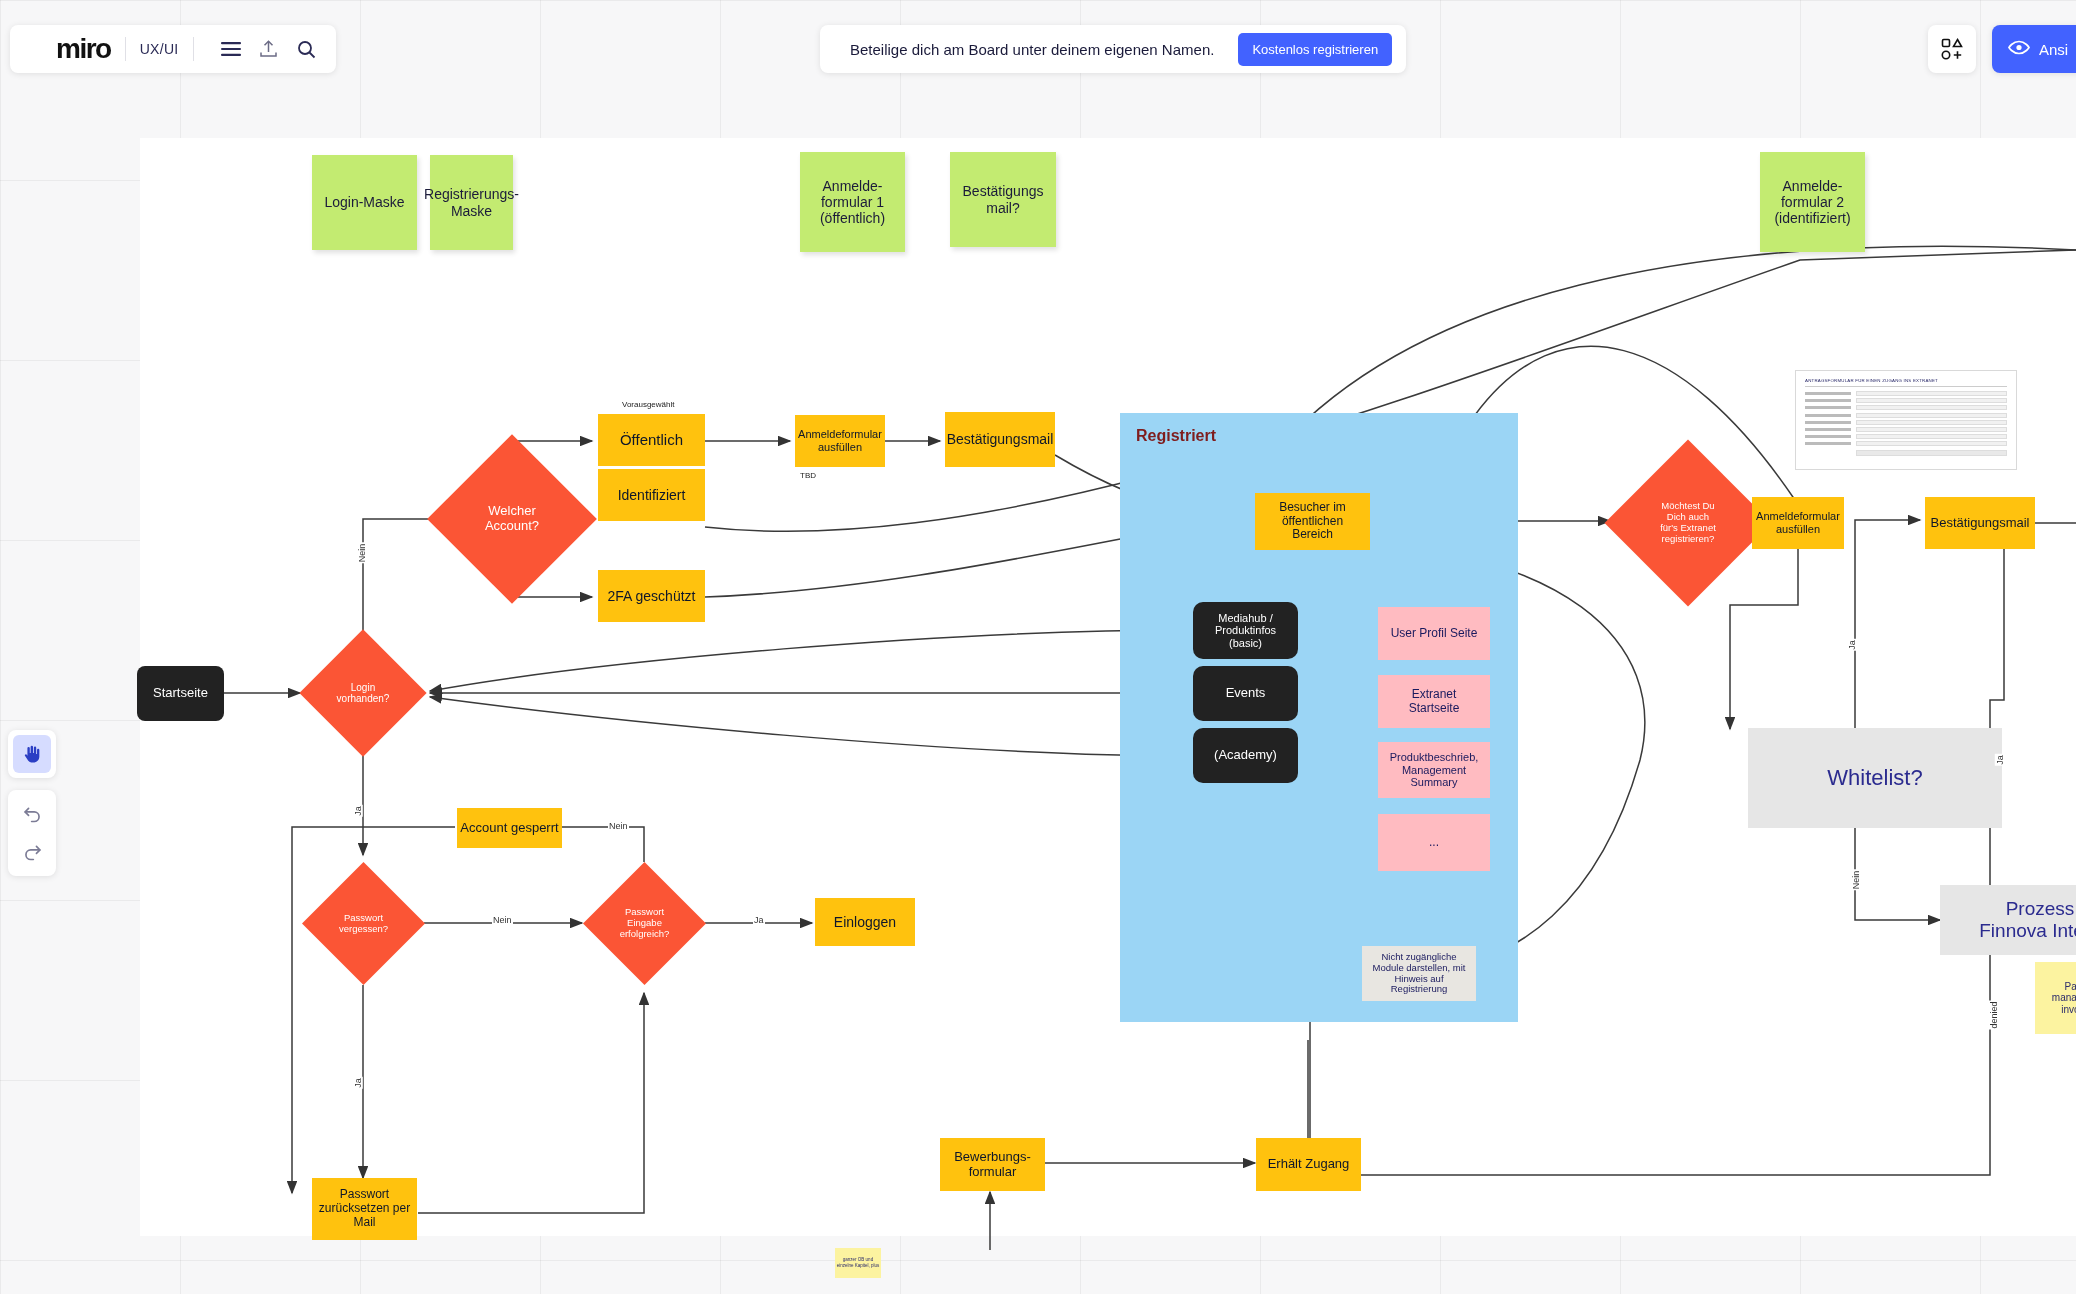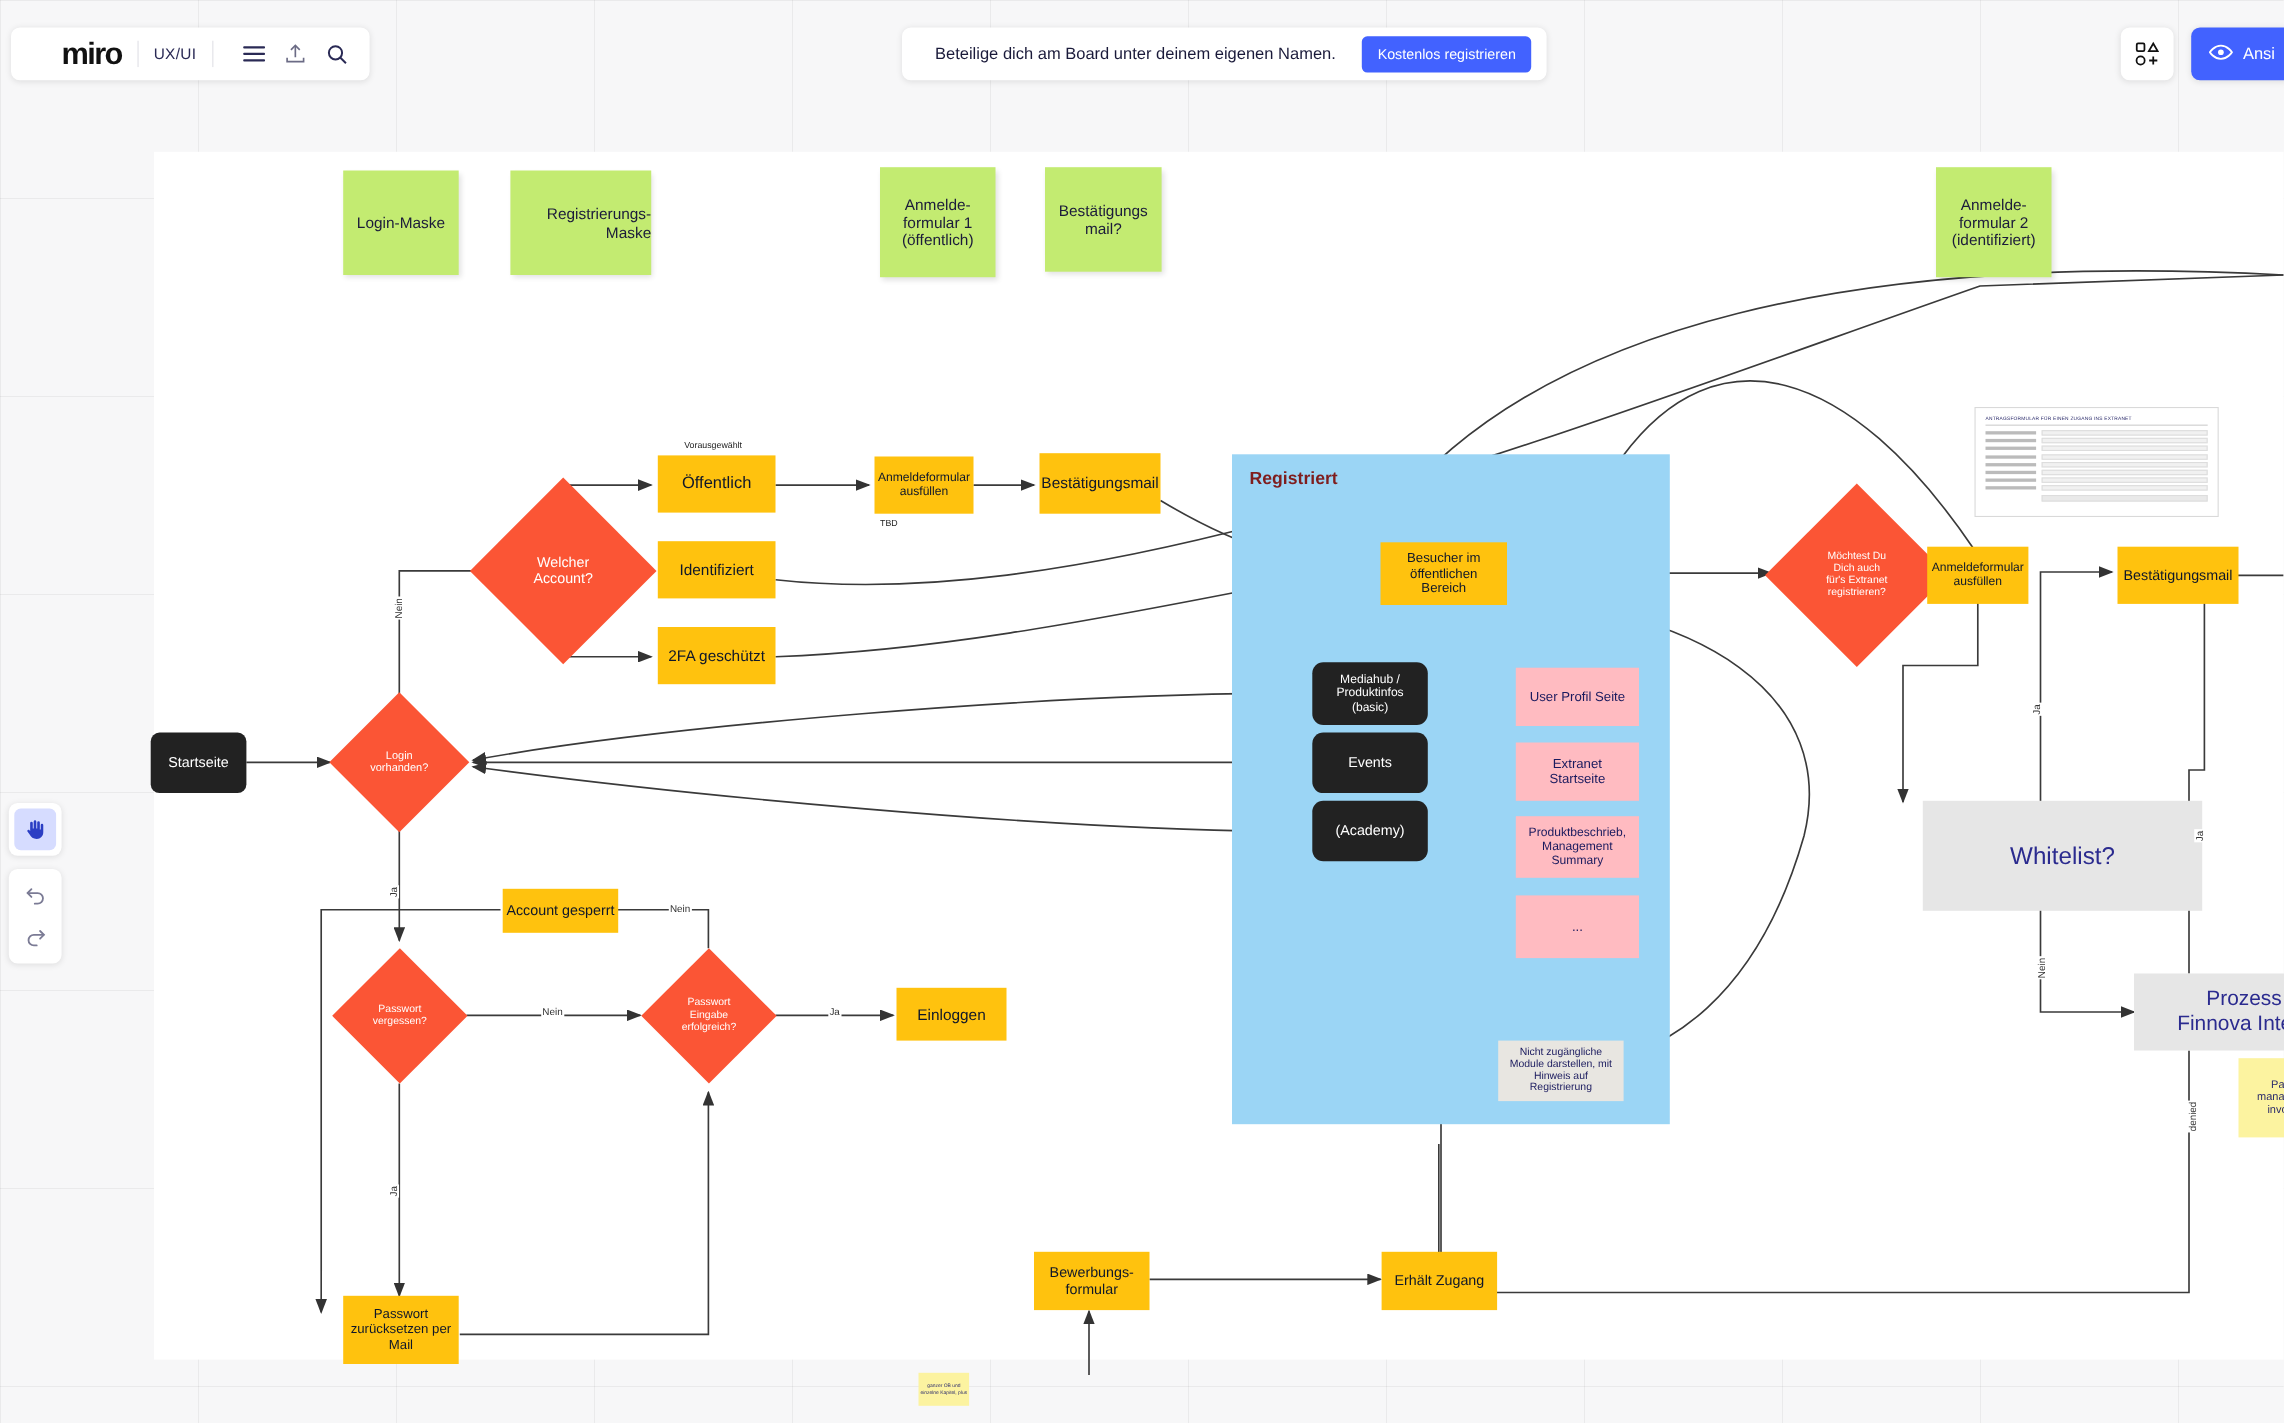--- a/index.html
+++ b/index.html
@@ -202,21 +202,21 @@
 
       <path d="M363 985 L363 1178" marker-end="url(#ah)"></path>
 
       <path d="M418 1213 L644 1213 L644 993" marker-end="url(#ah)"></path>
     </g>
   </svg>
 
   <div class="node rect-note-green" style="left:312px;top:155px;width:105px;height:95px;font-size:14px;">
     <span>Login-Maske</span>
   </div>
-  <div class="node rect-note-green" style="left:464px;top:155px;width:128px;height:95px;font-size:14px;text-align:right;">
+  <div class="node rect-note-green" style="left:430px;top:155px;width:83px;height:95px;font-size:14px;">
     <span>Registrierungs-Maske</span>
   </div>
   <div class="node rect-note-green" style="left:800px;top:152px;width:105px;height:100px;font-size:14px;">
     <span>Anmelde-formular 1 (öffentlich)</span>
   </div>
   <div class="node rect-note-green" style="left:950px;top:152px;width:106px;height:95px;font-size:14px;">
     <span>Bestätigungs mail?</span>
   </div>
   <div class="node rect-note-green" style="left:1760px;top:152px;width:105px;height:100px;font-size:14px;">
     <span>Anmelde-formular 2 (identifiziert)</span>
@@ -238,21 +238,21 @@
   <div class="diamond" style="left:452px;top:459px;width:120px;height:120px;">
     <span style="font-size:13px;white-space:pre-line;">Welcher
 Account?</span>
   </div>
 
   <span class="cap" style="left:622px;top:400px;font-size:8px;">Vorausgewählt</span>
 
   <div class="node rect-yellow" style="left:598px;top:414px;width:107px;height:52px;font-size:15px;">
     <span>Öffentlich</span>
   </div>
-  <div class="node rect-yellow" style="left:598px;top:492px;width:107px;height:52px;font-size:14px;justify-content:center;">
+  <div class="node rect-yellow" style="left:598px;top:469px;width:107px;height:52px;font-size:14px;justify-content:center;">
     <span>Identifiziert</span>
   </div>
   <div class="node rect-yellow" style="left:598px;top:570px;width:107px;height:52px;font-size:14px;">
     <span>2FA geschützt</span>
   </div>
 
   <div class="node rect-yellow" style="left:795px;top:415px;width:90px;height:52px;font-size:11px;white-space:pre-line;">
     <span>Anmeldeformular
 ausfüllen</span>
   </div>

